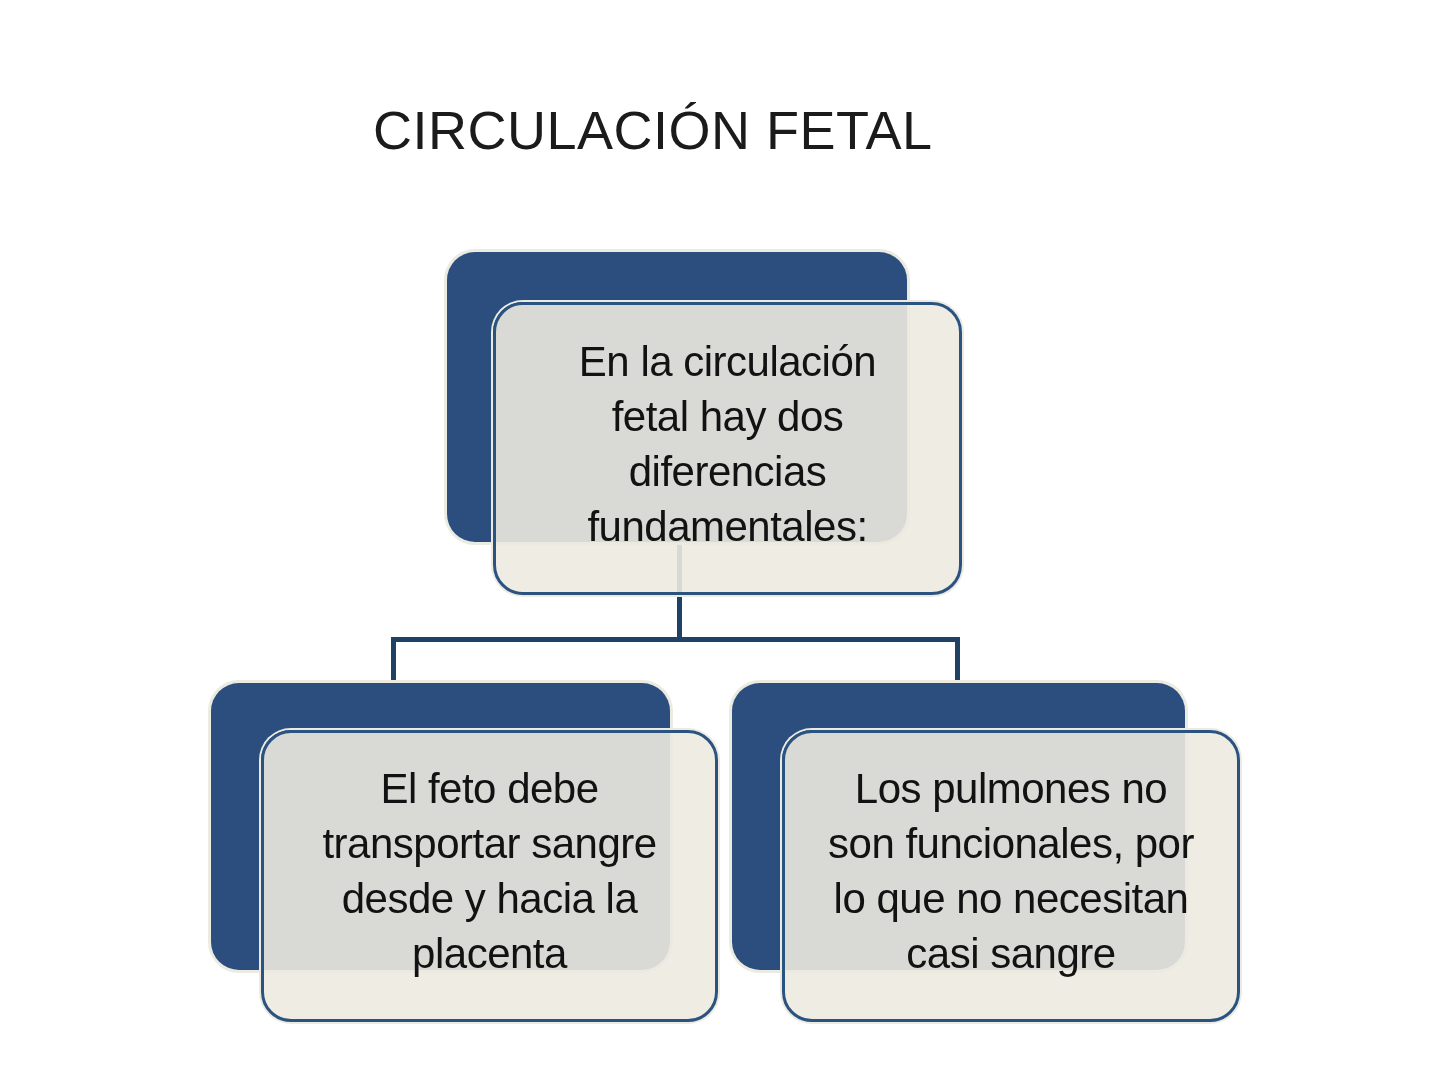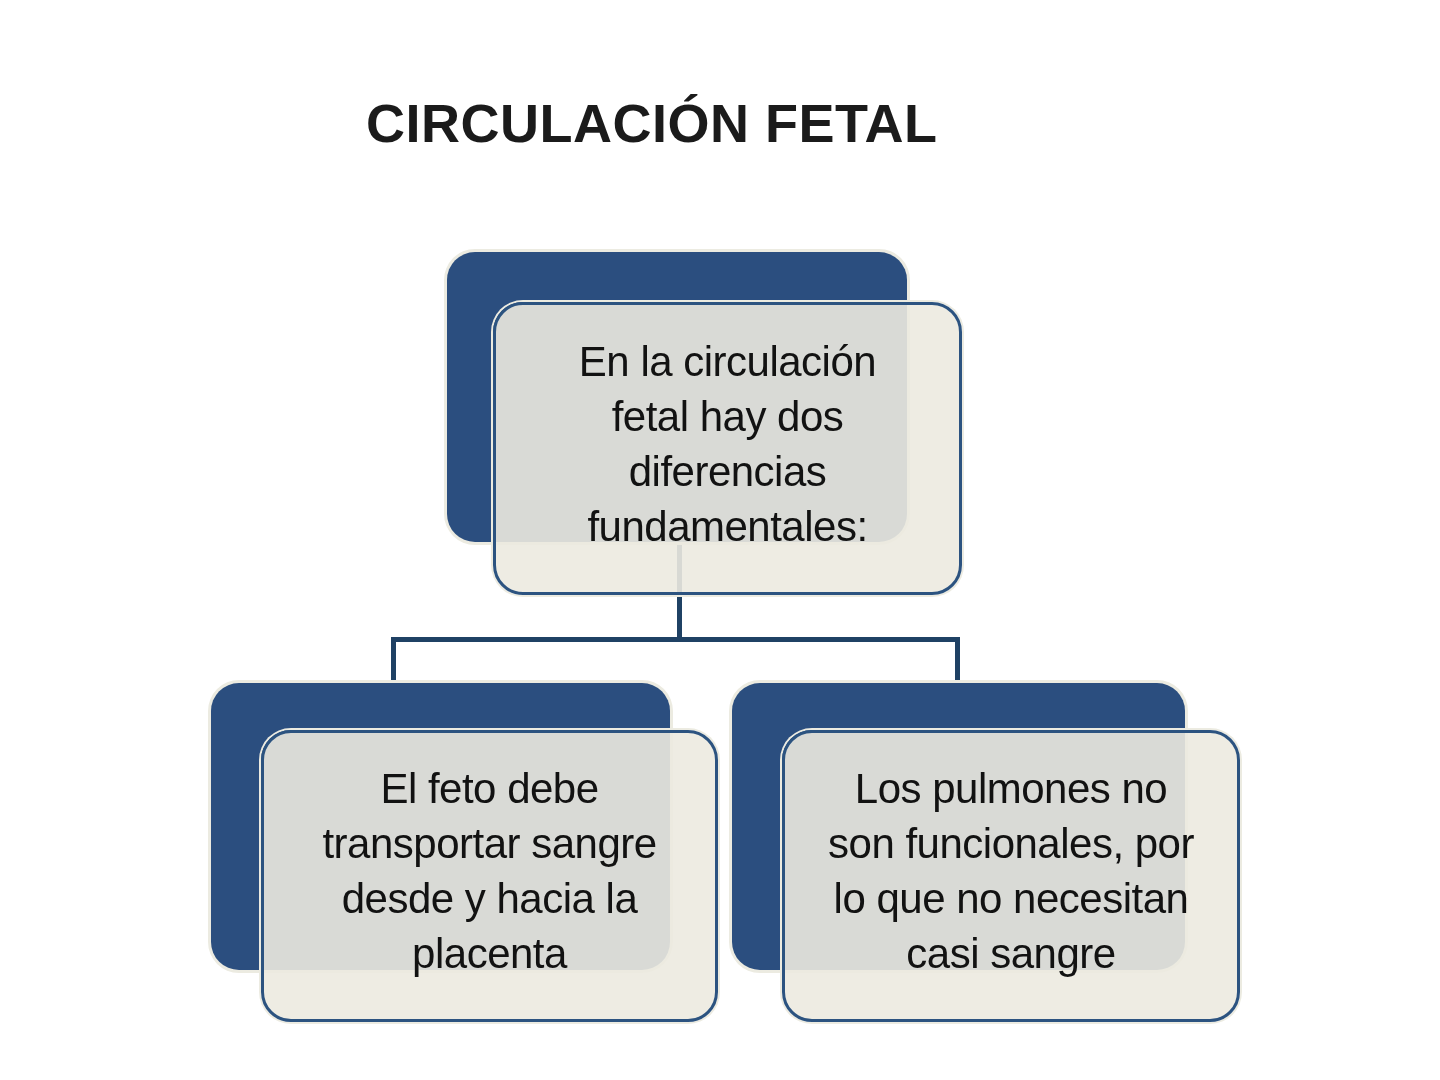--- a/index.html
+++ b/index.html
@@ -12,23 +12,23 @@
     position: relative;
     width: 1440px;
     height: 1080px;
     background: var(--bg, #ffffff);
     overflow: hidden;
   }
   .title {
     position: absolute;
     left: 362px;
     top: 88px;
-    margin: 4px;
+    margin: 11px;
     font-size: 54px;
-    font-weight: 700;
+    font-weight: 400;
     letter-spacing: 0.5px;
     color: var(--title-color, #1b1b1b);
     white-space: nowrap;
   }
   
   .connector {
     position: absolute;
     background: var(--connector-blue, #1f4164);
     z-index: 1;
   }

